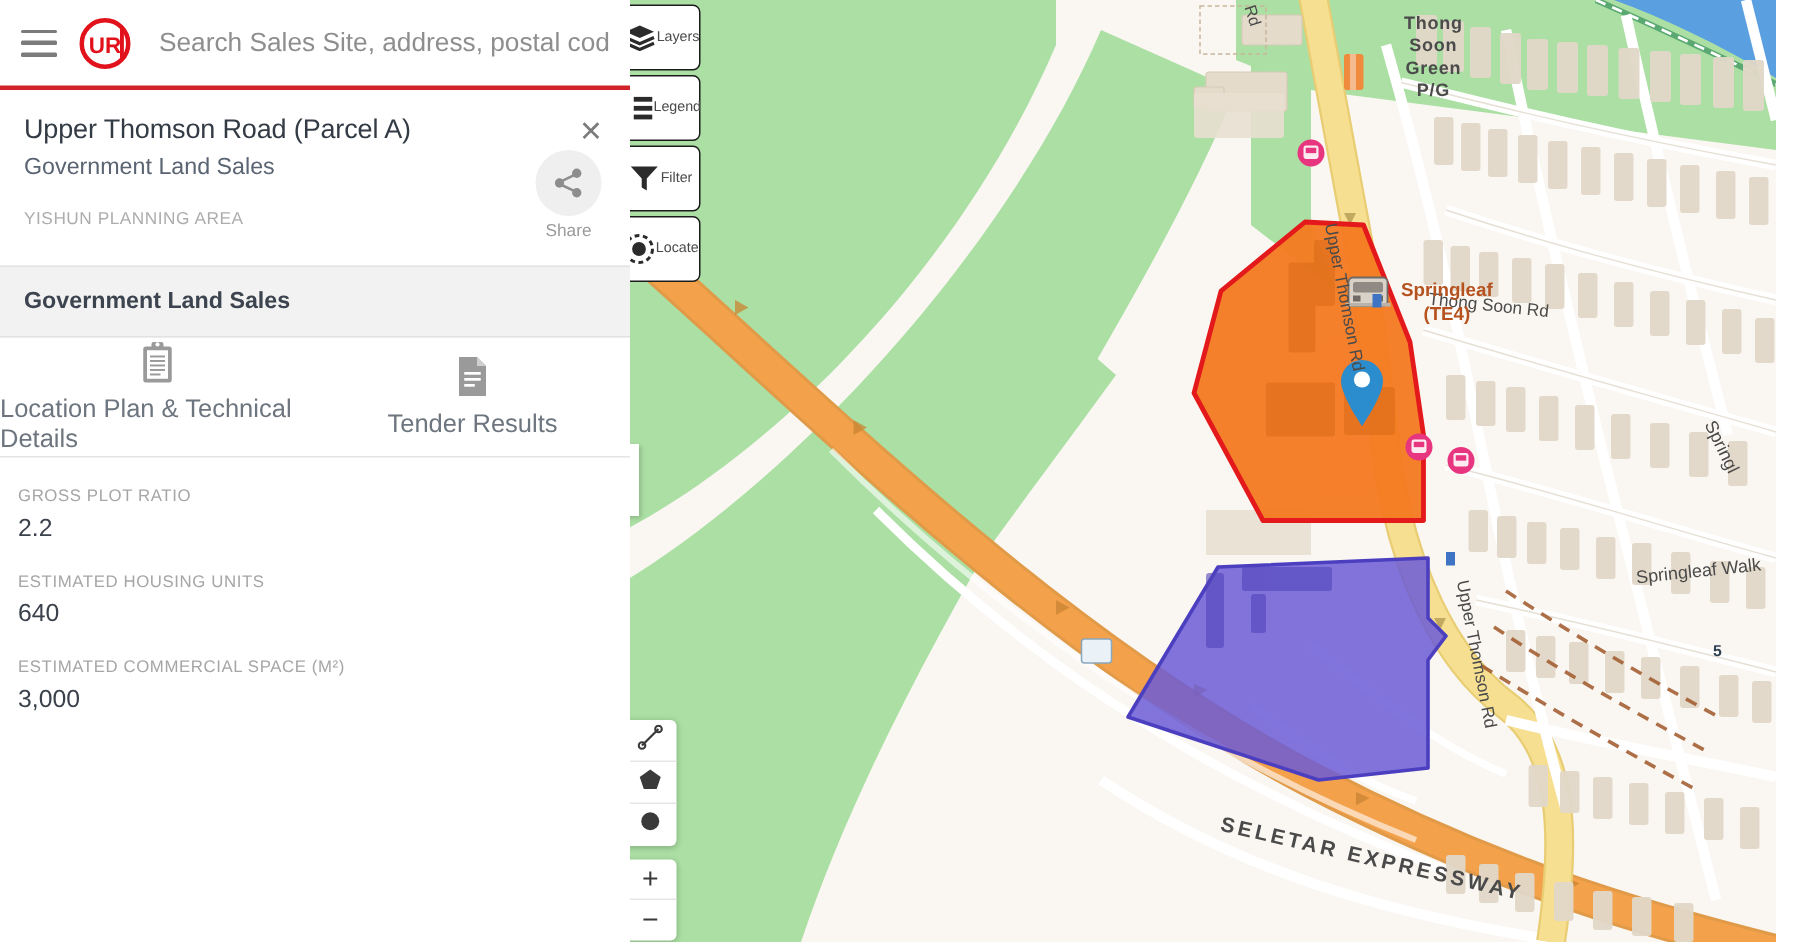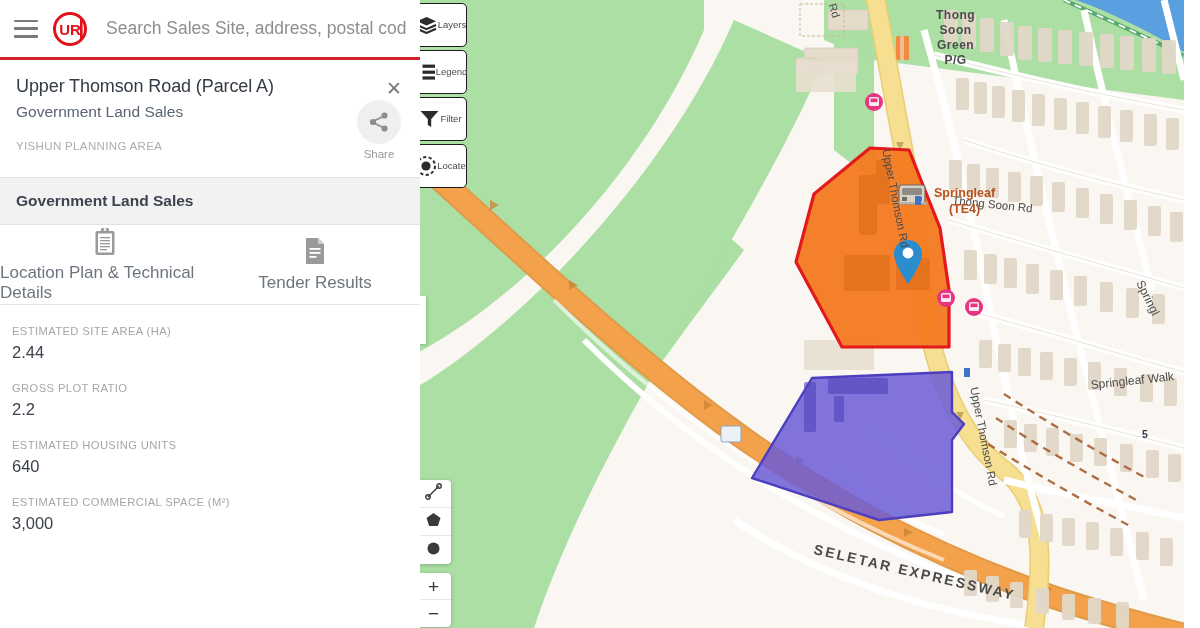--- a/index.html
+++ b/index.html
@@ -529,24 +529,20 @@
               <rect x="5.5" y="19" width="7" height="1.8"></rect>
             </g>
           </svg>
         </span>
         <span class="tab-lbl">Tender Results</span>
       </div>
     </div>
 
     <div id="fields">
       <div class="field">
-        <div class="f-label">ESTIMATED SITE AREA (HA)</div>
-        <div class="f-value">2.44</div>
-      </div>
-      <div class="field">
         <div class="f-label">GROSS PLOT RATIO</div>
         <div class="f-value">2.2</div>
       </div>
       <div class="field">
         <div class="f-label">ESTIMATED HOUSING UNITS</div>
         <div class="f-value">640</div>
       </div>
       <div class="field">
         <div class="f-label">ESTIMATED COMMERCIAL SPACE (M²)</div>
         <div class="f-value">3,000</div>

